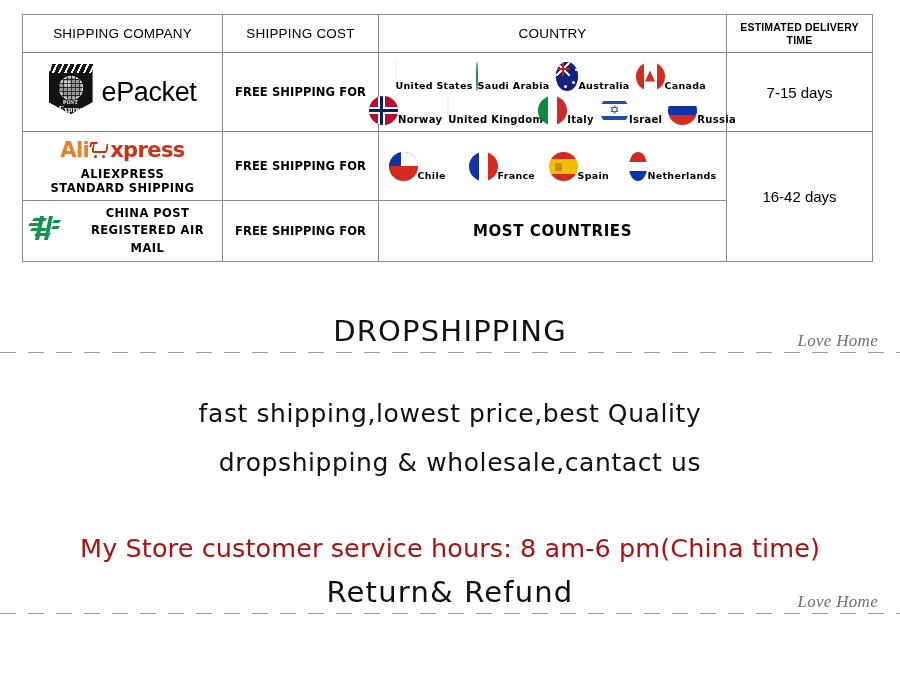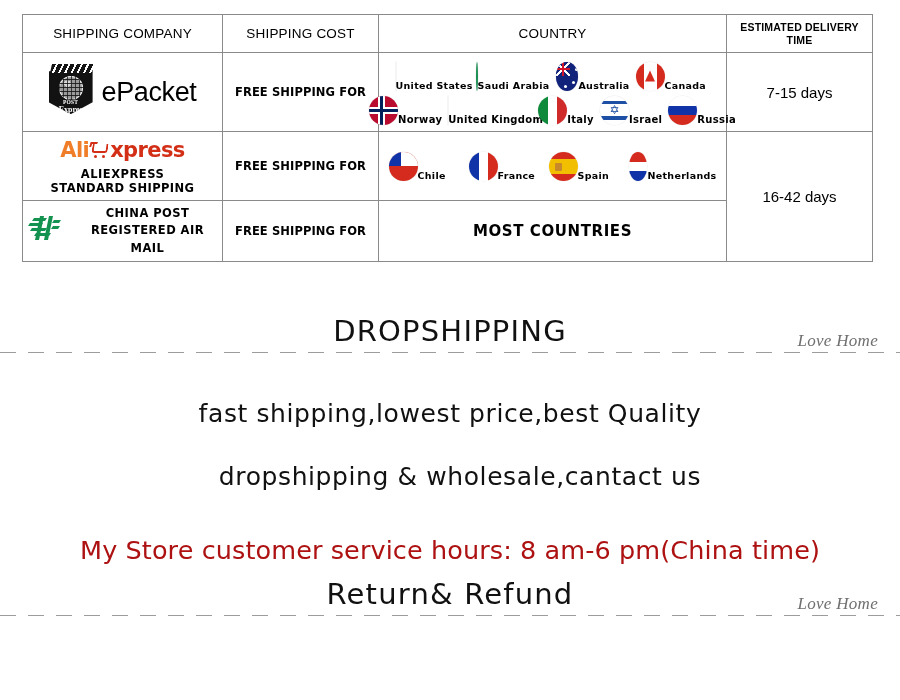--- a/index.html
+++ b/index.html
@@ -467,25 +467,25 @@
   <div class="band" style="padding-top:14px;">
     <div class="band-title">DROPSHIPPING</div>
     <div class="dash"></div>
     <div class="love">Love Home</div>
   </div>
 
   <div class="line-blk" style="margin-top:46px;">
     <span class="big-dark">fast shipping,lowest price,best Quality</span>
   </div>
 
-  <div class="line-blk" style="margin-top:34px;padding-left:20px;">
+  <div class="line-blk" style="margin-top:20px;padding-left:20px;">
     <span class="big-dark">dropshipping &amp; wholesale,cantact us</span>
   </div>
 
-  <div class="line-blk" style="margin-top:44px;">
+  <div class="line-blk" style="margin-top:56px;">
     <span class="big-red r1">My Store customer service hours: 8 am-6 pm(China time)</span>
   </div>
 
 
   <div class="band" style="margin-top:12px;">
     <div class="band-title">Return&amp; Refund</div>
     <div class="dash"></div>
     <div class="love">Love Home</div>
   </div>
 

